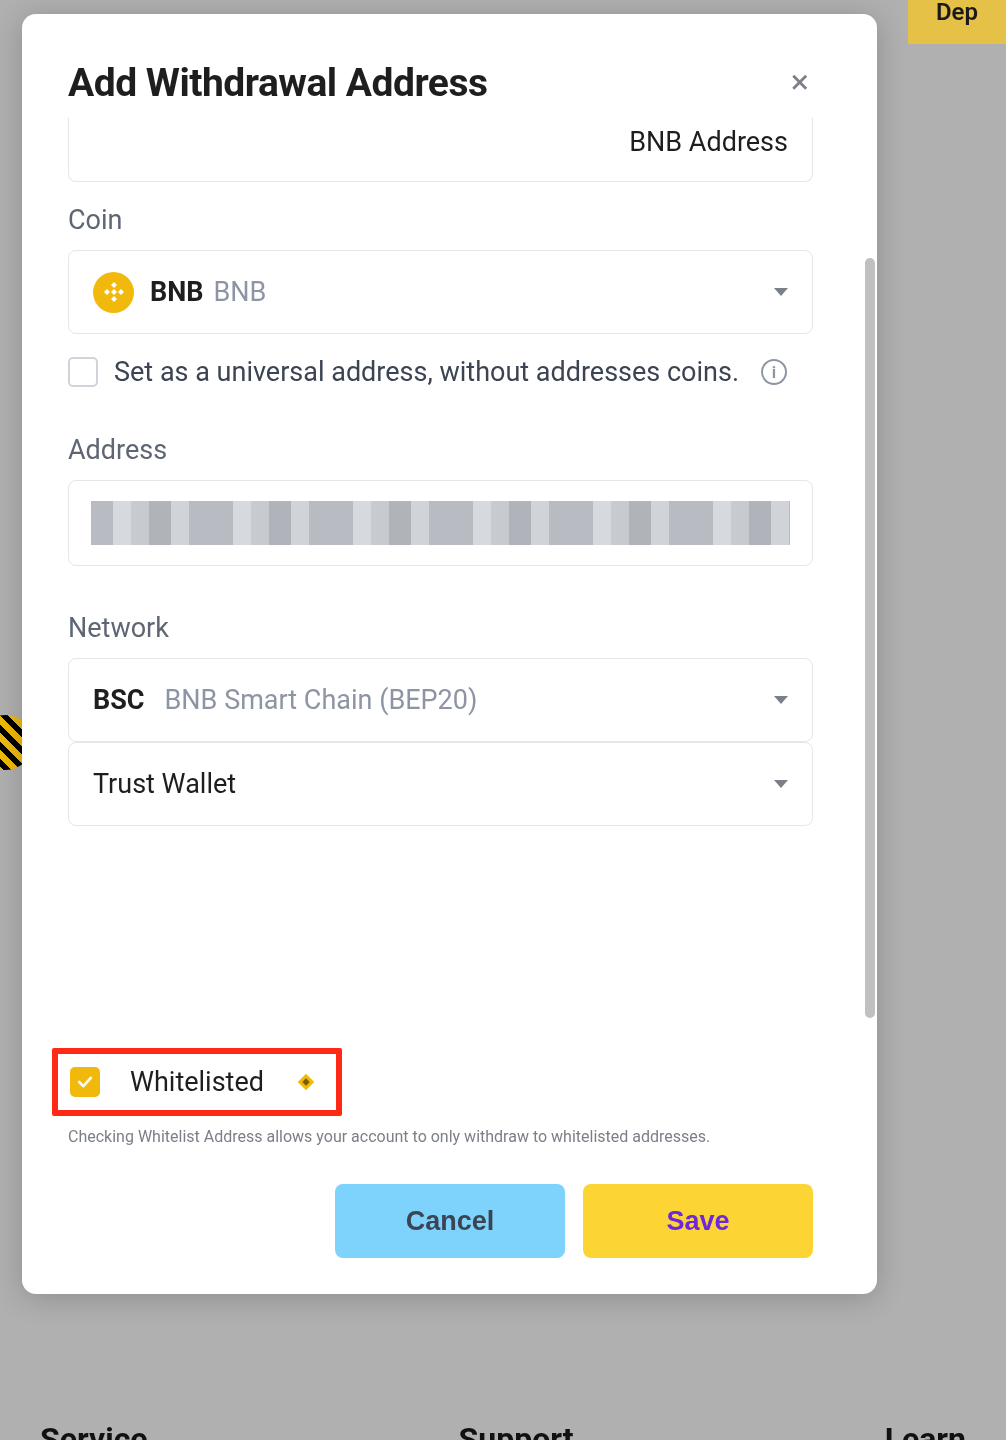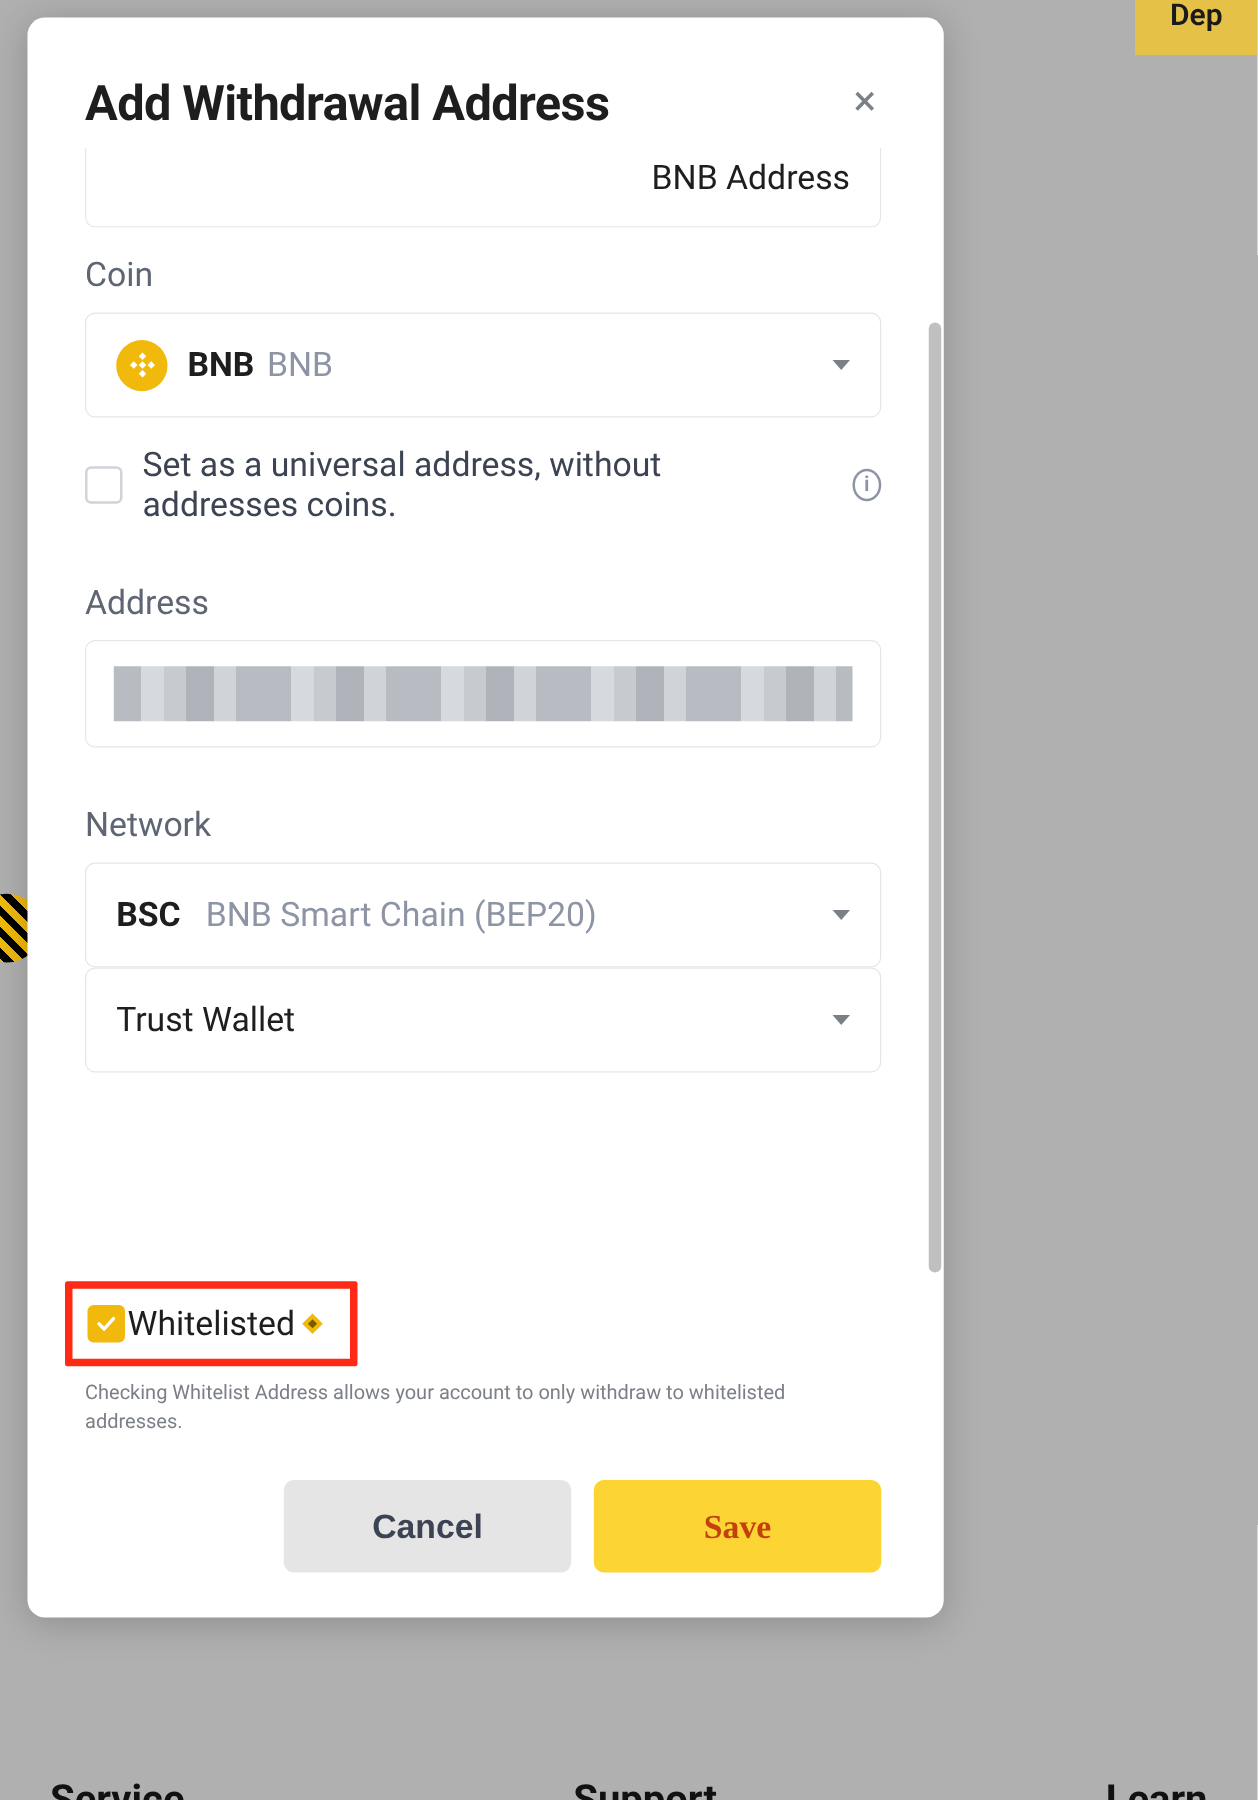--- a/index.html
+++ b/index.html
@@ -54,26 +54,26 @@
     display: flex; justify-content: space-between;
     padding: 0 40px;
     font-size: 32px; font-weight: 700; color: #111;
   }
 
   
   .modal {
     position: absolute;
     left: 22px;
     top: 14px;
-    width: 733px;
+    width: 855px;
     height: 1280px;
     background: #fff;
     border-radius: 14px;
     box-shadow: 0 4px 30px rgba(0,0,0,0.2);
-    padding: 46px 4px 0 0;
+    padding: 46px 18px 0 0;
     display: flex;
     flex-direction: column;
   }
 
   .modal-header {
     display: flex;
     justify-content: space-between;
     align-items: flex-start;
     padding: 0 46px 12px 46px;
   }
@@ -216,21 +216,21 @@
   .network-sym { font-weight: 700; margin-right: 20px; }
   .network-name { color: #8d95a4; }
 
   
   .footer-section {
     padding: 20px 46px 36px 46px;
   }
   .whitelist-row {
     display: inline-flex;
     align-items: center;
-    gap: 2px;
+    gap: 30px;
     border: 6px solid #ff2a15;
     border-radius: 2px;
     padding: 12px 18px 12px 12px;
     margin-left: -16px;
   }
   .whitelist-text {
     font-size: 27px;
     color: #1e1e1e;
   }
   .tag-icon {
@@ -258,22 +258,22 @@
     height: 74px;
     border: none;
     border-radius: 8px;
     font-size: 27px;
     font-weight: 600;
     cursor: pointer;
     display: flex;
     align-items: center;
     justify-content: center;
   }
-  .btn-cancel { background: #e5e5e5; color: #3c4453; }
-  .btn-save { background: #fcd535; color: #c2410c; font-family: Liberation Serif, serif; }
+  .btn-cancel { background: #7dd3fc; color: #3c4453; }
+  .btn-save { background: #fcd535; color: #6d28d9; }
 </style>
 </head>
 <body>
 
 <div class="bg-nav">
   <span>Derivatives</span>
   <span>Earn</span>
   <span>Finance</span>
   <span>NFT</span>
   <span>Institutional</span>

